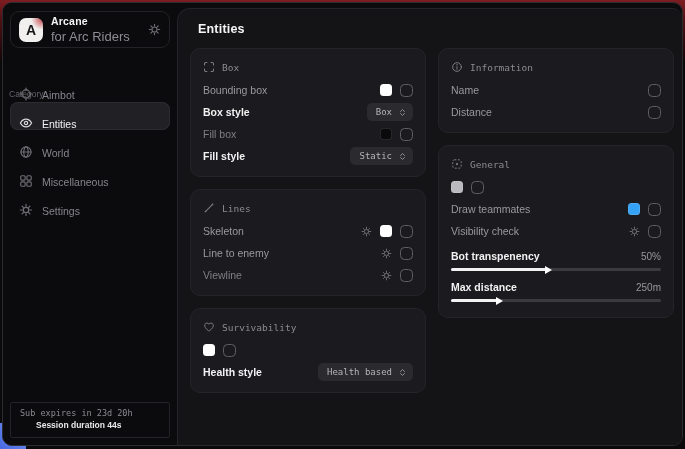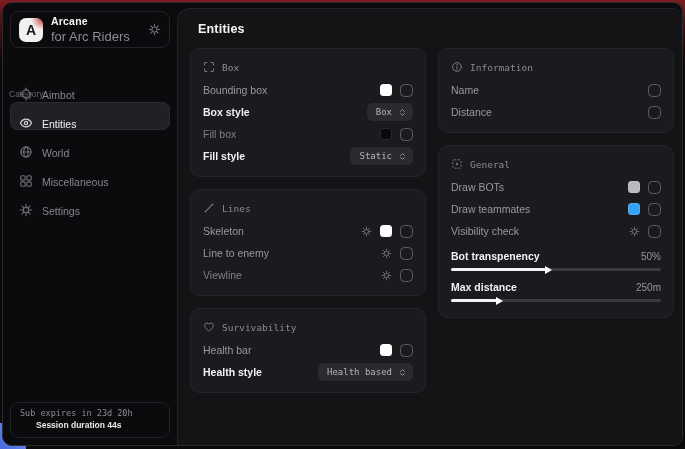--- a/index.html
+++ b/index.html
@@ -56,21 +56,21 @@
   .nav-item {
     height:28px; display:flex; align-items:flex-end; gap:9px;
     padding:0 9px; border-radius:8px; color:#85858d; font-size:10.5px;
     cursor:pointer; margin-bottom:1px;
   }
   .nav-item .icon { color:#6d6d75; }
   .nav-item.active { background:#212125; color:#f2f2f4; box-shadow:inset 0 0 0 1px #2b2b30; }
   .nav-item.active .icon { color:#d8d8dc; }
   .sidebar-footer {
     position:absolute; left:7px; right:7px; bottom:7px; height:36px;
-    border:1px solid #232327; border-radius:9px;
+    border:1px solid #232327; border-radius:2px;
     padding:5px 9px;
   }
   .footer-line1 { font-family:"DejaVu Sans Mono", monospace; font-size:8.5px; color:#8b8b92; }
   .footer-line2 { font-size:8.5px; font-weight:bold; color:#e9e9ec; margin-top:2px;margin-left:16px; }
   
   .main {
     position:absolute; top:5px; left:174px; right:0; bottom:0;
     background:#141417;
     border:1px solid #232328; border-right:none; border-bottom:none;
     border-radius:13px 9px 0 0;
@@ -349,21 +349,20 @@
       <div class="card">
         <div class="card-header">
           <span class="icon">
             <svg width="12" height="12" viewBox="0 0 16 16">
                 <use href="#i-heart"></use>
               </svg>
           </span>
           <span>Survivability</span>
         </div>
         <div class="row">
-          <span class="row-label">Health bar</span>
           <span class="row-controls">
             <span class="swatch" style="background: rgb(255, 255, 255);"></span>
             <span class="checkbox"></span>
           </span>
         </div>
         <div class="row">
           <span class="row-label bright">Health style</span>
           <span class="select">
             <span>Health based</span>
             <span class="icon">
@@ -404,21 +403,20 @@
       <div class="card">
         <div class="card-header">
           <span class="icon">
             <svg width="12" height="12" viewBox="0 0 16 16">
                 <use href="#i-dash"></use>
               </svg>
           </span>
           <span>General</span>
         </div>
         <div class="row">
-          <span class="row-label">Draw BOTs</span>
           <span class="row-controls">
             <span class="swatch" style="background: rgb(185, 185, 191);"></span>
             <span class="checkbox"></span>
           </span>
         </div>
         <div class="row">
           <span class="row-label">Draw teammates</span>
           <span class="row-controls">
             <span class="swatch" style="background: rgb(53, 162, 245);"></span>
             <span class="checkbox"></span>

